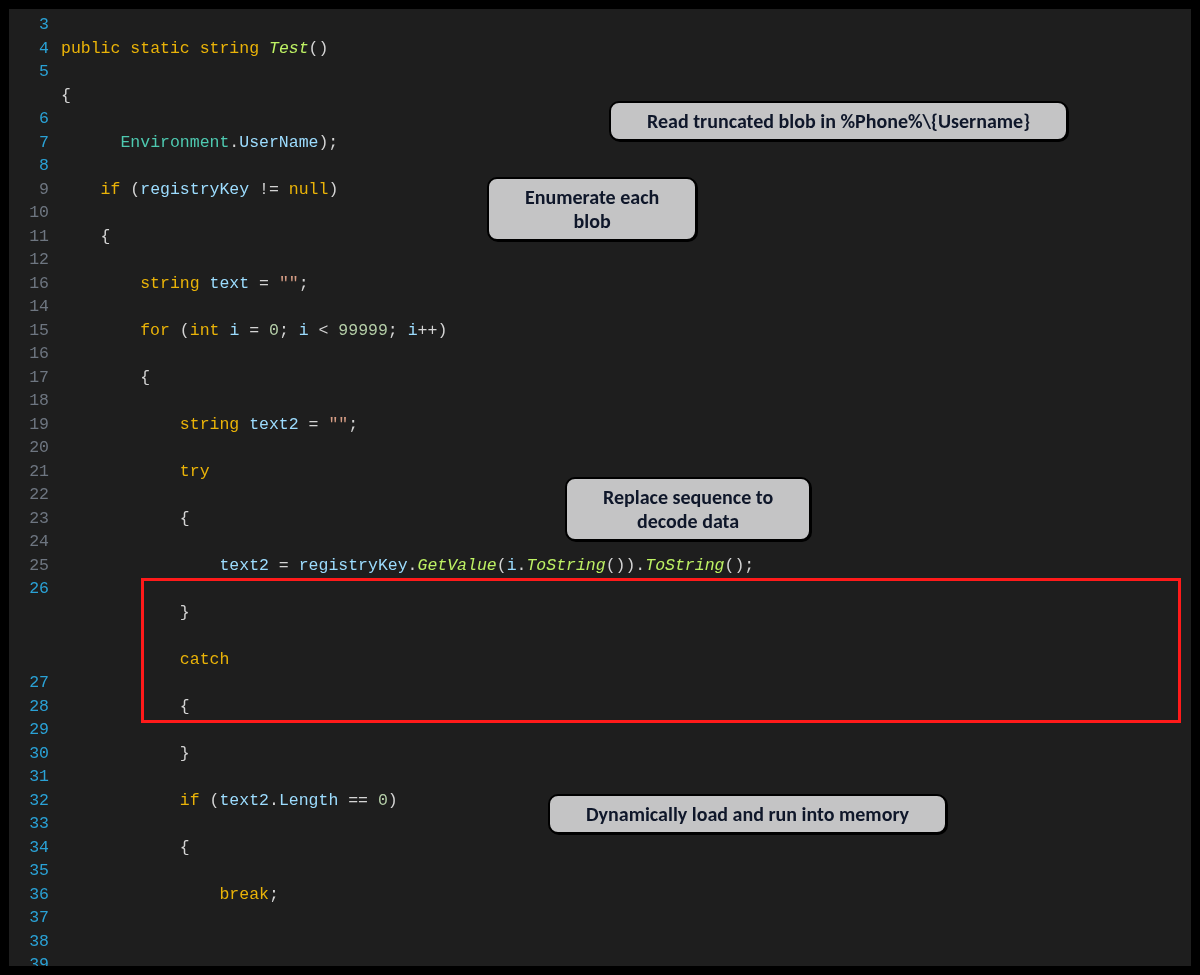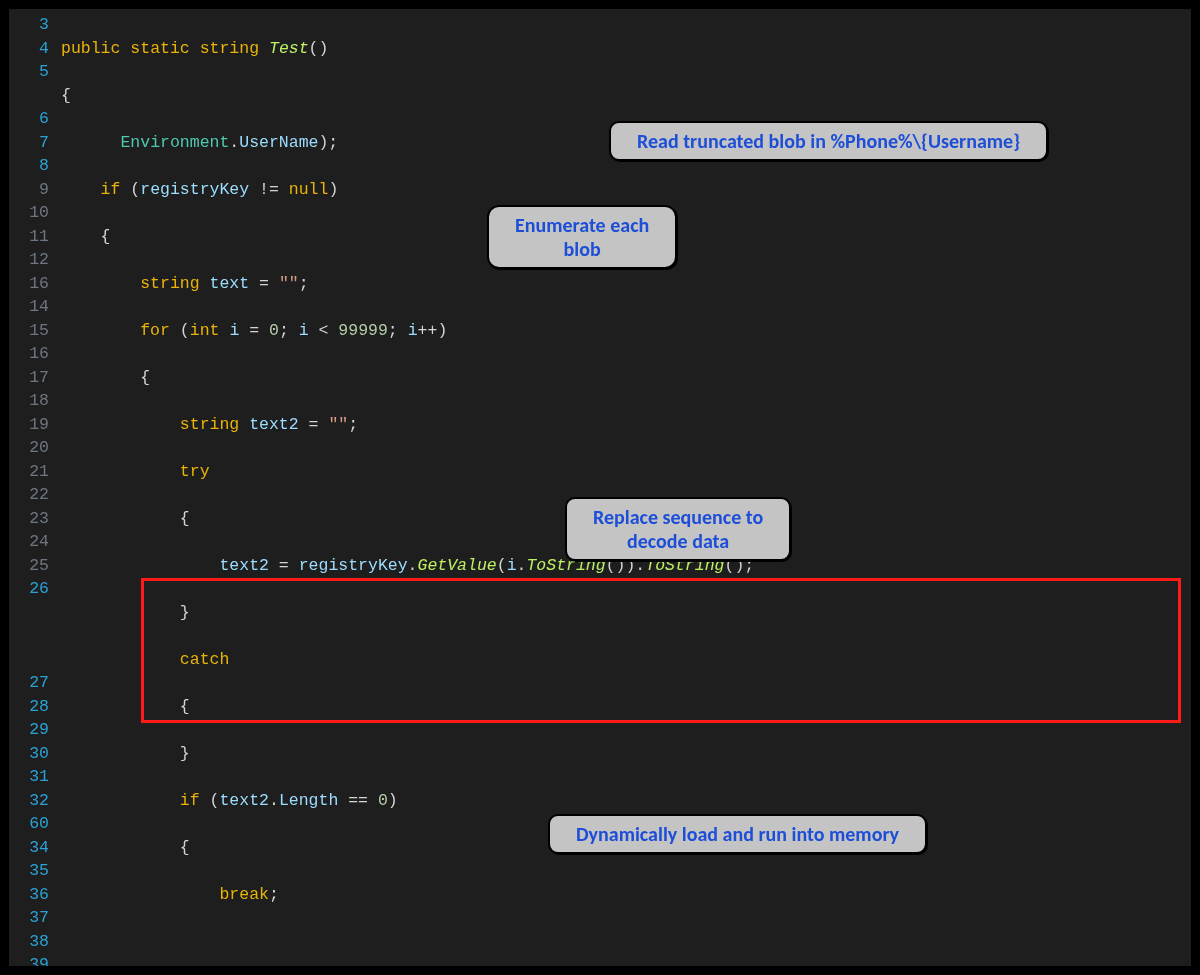--- a/index.html
+++ b/index.html
@@ -60,29 +60,28 @@
   width: 1040px;
   height: 145px;
 }
 
 
 .callout {
   position: absolute;
   background: #c4c4c5;
   border: 2px solid #000;
   border-radius: 10px;
-  padding: 6px 26px;
+  padding: 6px 36px;
   font-family: Calibri, Arial, sans-serif;
   font-weight: 700;
   font-size: 20px;
-  color: #1d4ed8;
+  color: #0f172a;
   text-align: center;
   line-height: 1.2;
   box-shadow: 1px 1px 0 #000;
-  margin-top: 20px;
 }
 
 </style>
 </head>
 <body>
 
 <div class="editor">
   <div class="code-area">
 
     <div class="gutter">
@@ -113,21 +112,21 @@
       <span class="ln active">26</span>
       <span class="ln">&nbsp;</span>
       <span class="ln">&nbsp;</span>
       <span class="ln">&nbsp;</span>
       <span class="ln active">27</span>
       <span class="ln active">28</span>
       <span class="ln active">29</span>
       <span class="ln active">30</span>
       <span class="ln active">31</span>
       <span class="ln active">32</span>
-      <span class="ln active">60</span>
+      <span class="ln active">33</span>
       <span class="ln active">34</span>
       <span class="ln active">35</span>
       <span class="ln active">36</span>
       <span class="ln active">37</span>
       <span class="ln active">38</span>
       <span class="ln active">39</span>
     </div>
 
     <div class="code">
 <span class="line"><span class="kw">public</span> <span class="kw">static</span> <span class="kw">string</span> <span class="mth">Test</span><span class="pun">()</span></span>
@@ -166,18 +165,18 @@
 
 
 
 
     </div>
   </div>
 
   <div class="red-box"></div>
 
   <div class="callout" style="left:600px; top:92px;"><span>Read truncated blob in %Phone%\{Username}</span></div>
-  <div class="callout" style="left:478px; top:176px; white-space:pre-line;border-radius:12px;"><span>Enumerate each
+  <div class="callout" style="left:478px; top:168px; white-space:pre-line;"><span>Enumerate each
 blob</span></div>
   <div class="callout" style="left:556px; top:468px; white-space:pre-line;"><span>Replace sequence to
 decode data</span></div>
   <div class="callout" style="left:539px; top:785px;"><span>Dynamically load and run into memory</span></div>
 </div>
 
 </body></html>

